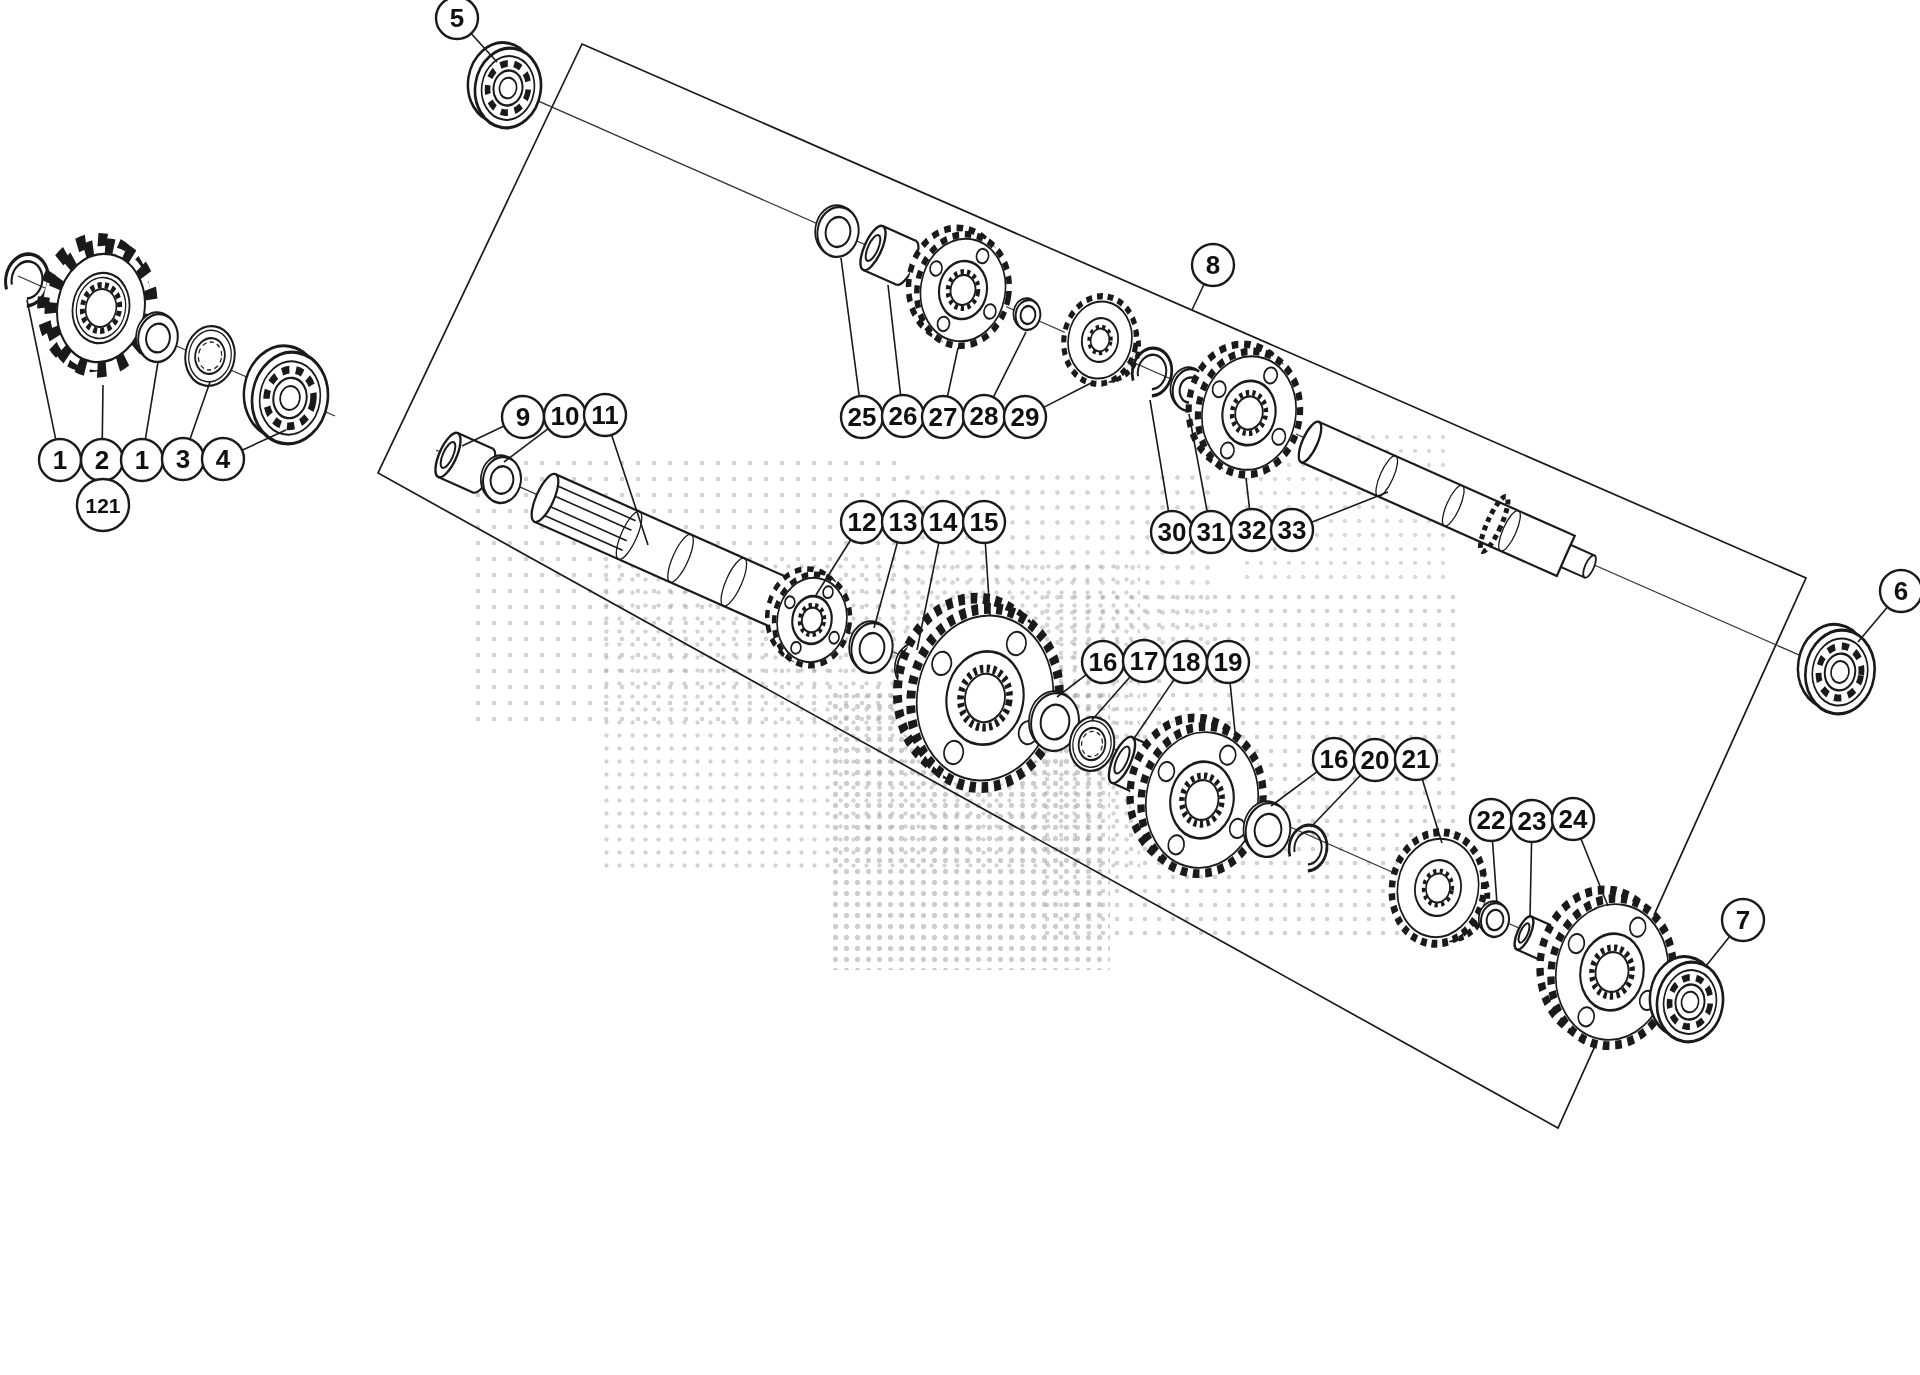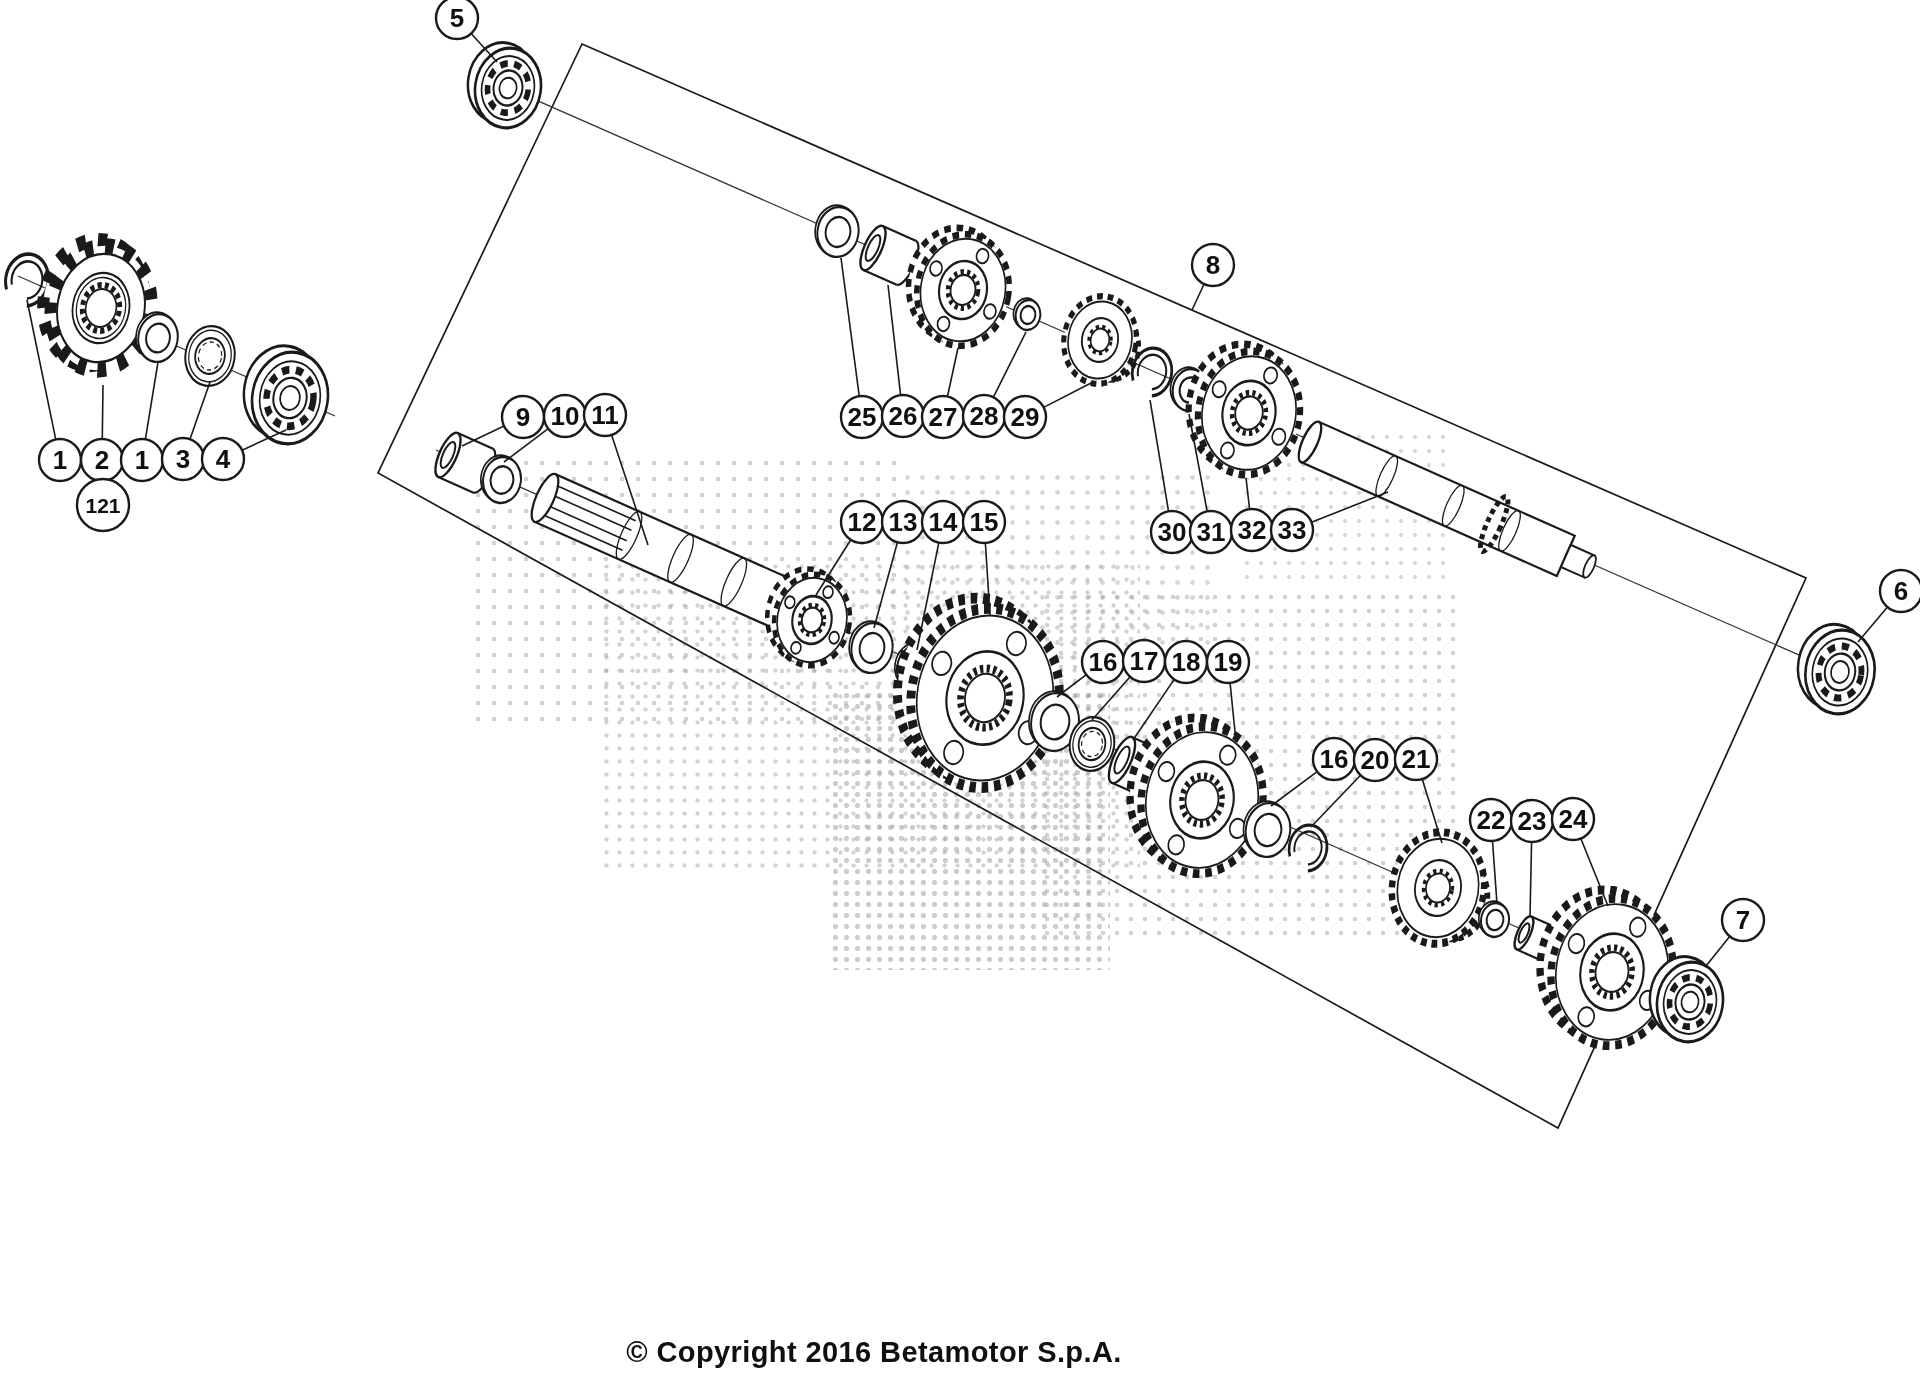--- a/index.html
+++ b/index.html
@@ -467,14 +467,13 @@
         <line x1="1887.4634576967348" y1="607.0549687782914" x2="1858" y2="642" stroke="#1a1a1a" stroke-width="1.6"></line>
         <circle cx="1901" cy="591" r="21" fill="#fff" stroke="#1a1a1a" stroke-width="2.4"></circle>
         <text x="1901" y="591" dy="0.36em" text-anchor="middle" font-family="&quot;Liberation Sans&quot;, sans-serif" font-weight="bold" font-size="26" fill="#101010">6</text>
       </g>
       <g>
         <line x1="1729.8380684588533" y1="936.3634824565606" x2="1706" y2="966" stroke="#1a1a1a" stroke-width="1.6"></line>
         <circle cx="1743" cy="920" r="21" fill="#fff" stroke="#1a1a1a" stroke-width="2.4"></circle>
         <text x="1743" y="920" dy="0.36em" text-anchor="middle" font-family="&quot;Liberation Sans&quot;, sans-serif" font-weight="bold" font-size="26" fill="#101010">7</text>
       </g>
     </svg>
-  <div class="copyright">© Copyright 2016 Betamotor S.p.A.</div>
 </div>
 
 </body></html>

